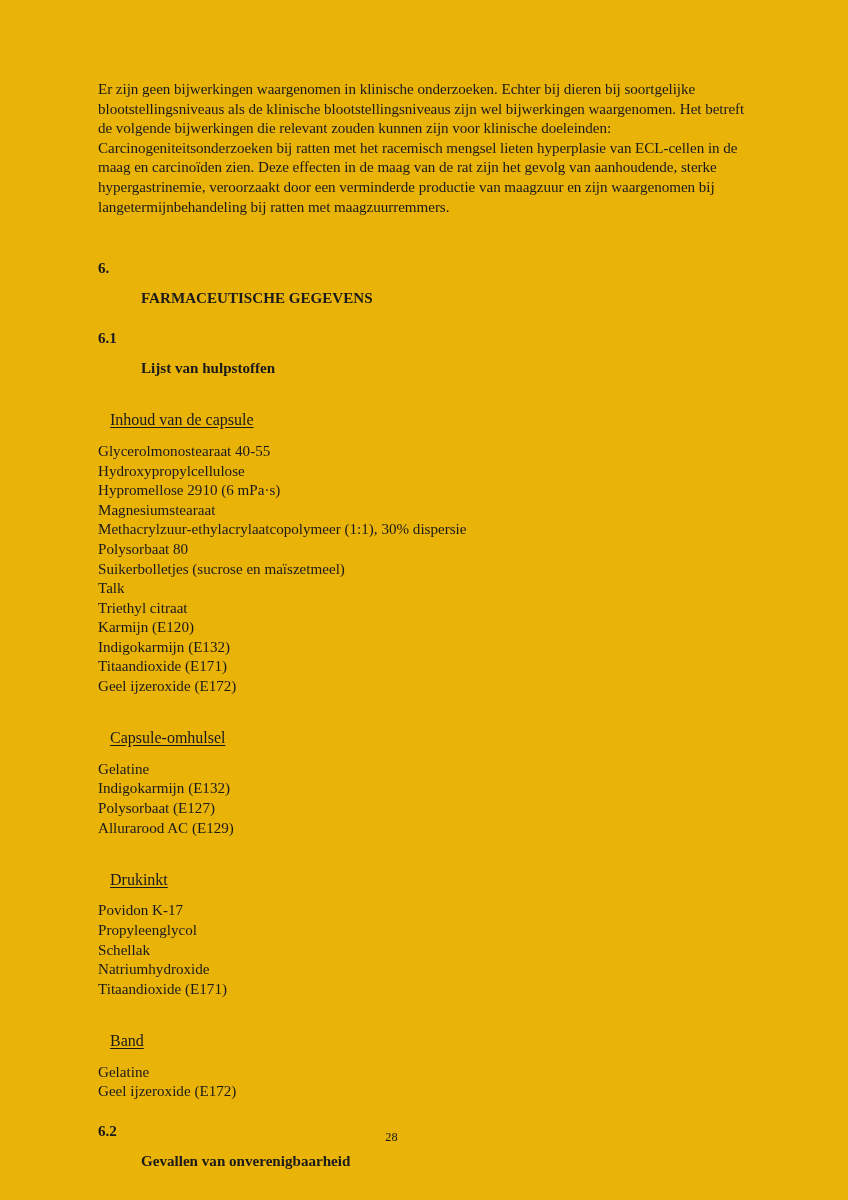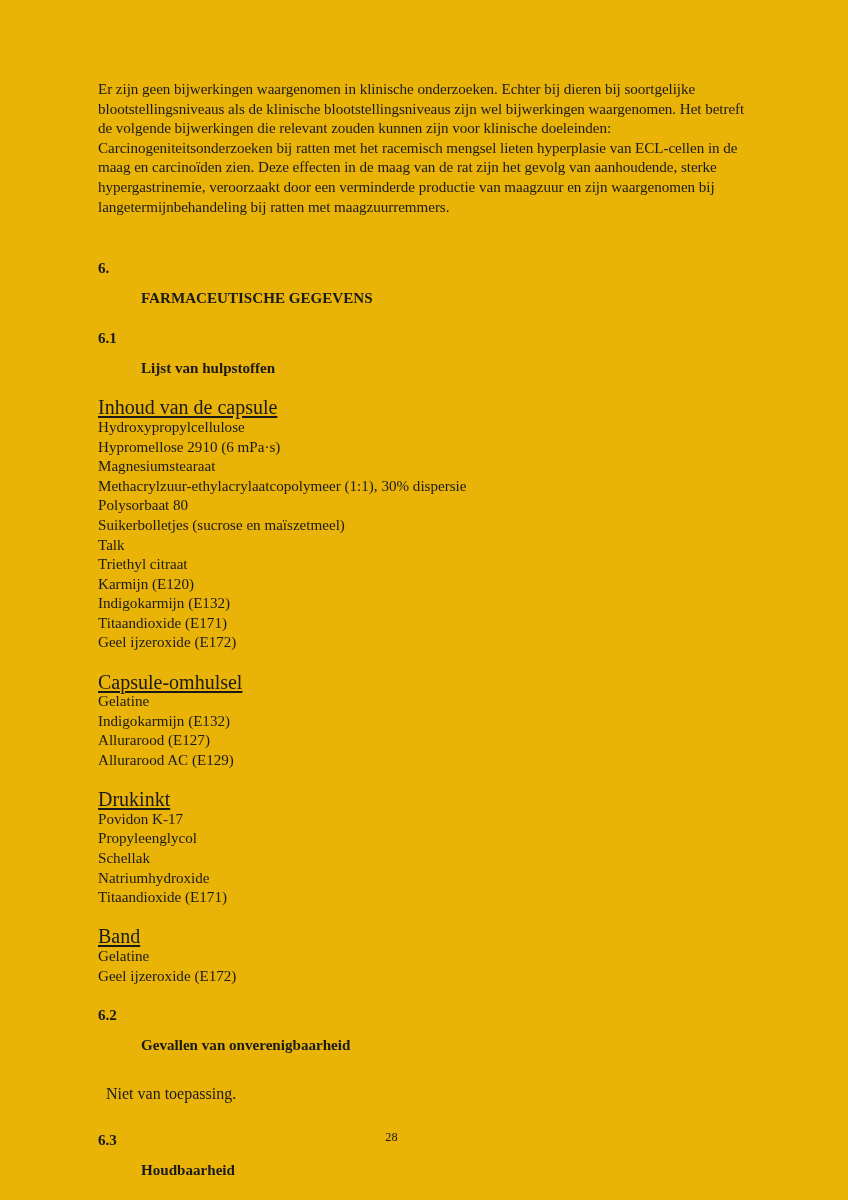--- a/index.html
+++ b/index.html
@@ -48,25 +48,25 @@
   }
   .section-heading .title {
     flex: 1 1 auto;
     margin-top: 30px;
   }
   .gap-h1 { height: 42px; }
   .gap-h2 { height: 20px; }
   .gap-block { height: 20px; }
   .gap-group { height: 19.6px; }
   .sub-underline {
-    font-size: 20px;
+    font-size: 16px;
     line-height: 19.6px;
     text-decoration: underline;
     text-underline-offset: 2px;
-    margin: 0;
+    margin: 12px;
   }
   .ing {
     font-size: 15.1px;
     line-height: 19.6px;
     margin: 0;
   }
   .body-line {
     font-size: 16px;
     line-height: 19.6px;
     margin: 8px;
@@ -101,41 +101,42 @@
 
     <div class="section-heading">
       <span class="num">6.1</span>
       <span class="title">Lijst van hulpstoffen</span>
     </div>
 
     <div class="gap-block"></div>
 
     <div>
       <p class="sub-underline">Inhoud van de capsule</p>
+      <p class="ing">Glycerolmonostearaat 40-55</p>
       <p class="ing">Hydroxypropylcellulose</p>
       <p class="ing">Hypromellose 2910 (6 mPa·s)</p>
       <p class="ing">Magnesiumstearaat</p>
       <p class="ing">Methacrylzuur-ethylacrylaatcopolymeer (1:1), 30% dispersie</p>
       <p class="ing">Polysorbaat 80</p>
       <p class="ing">Suikerbolletjes (sucrose en maïszetmeel)</p>
       <p class="ing">Talk</p>
       <p class="ing">Triethyl citraat</p>
       <p class="ing">Karmijn (E120)</p>
       <p class="ing">Indigokarmijn (E132)</p>
       <p class="ing">Titaandioxide (E171)</p>
       <p class="ing">Geel ijzeroxide (E172)</p>
     </div>
 
     <div class="gap-group"></div>
 
     <div>
       <p class="sub-underline">Capsule-omhulsel</p>
       <p class="ing">Gelatine</p>
       <p class="ing">Indigokarmijn (E132)</p>
-      <p class="ing">Allurarood (E127)</p>
+      <p class="ing">Polysorbaat (E127)</p>
       <p class="ing">Allurarood AC (E129)</p>
     </div>
 
     <div class="gap-group"></div>
 
     <div>
       <p class="sub-underline">Drukinkt</p>
       <p class="ing">Povidon K-17</p>
       <p class="ing">Propyleenglycol</p>
       <p class="ing">Schellak</p>

